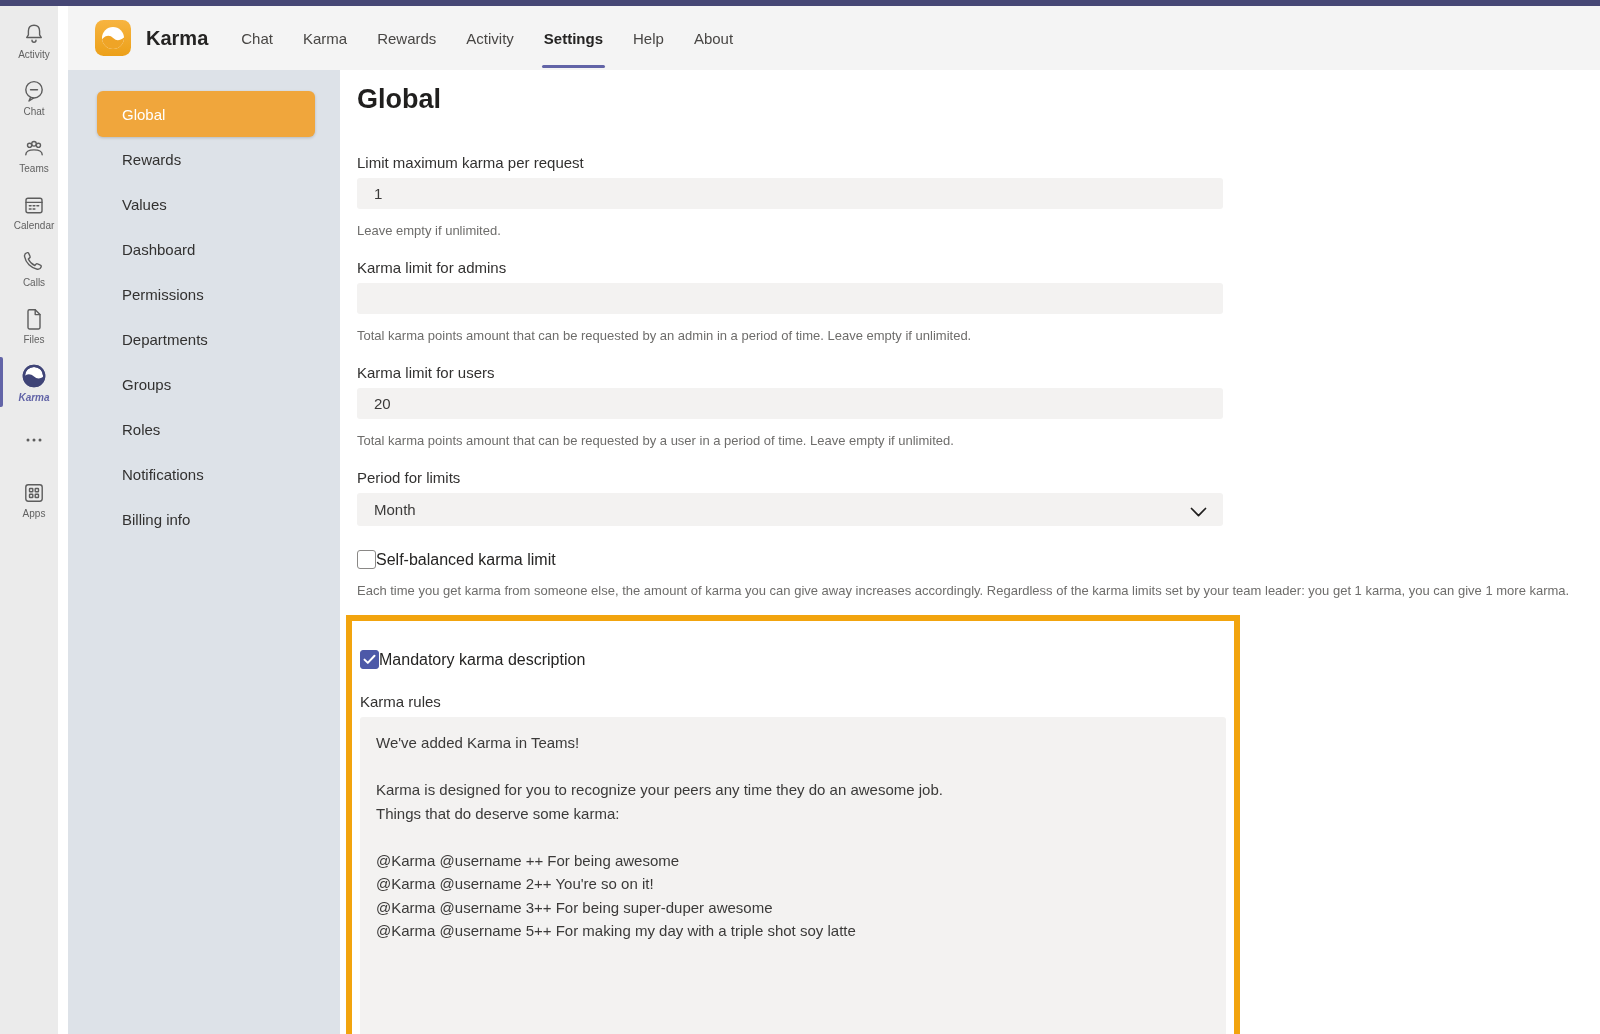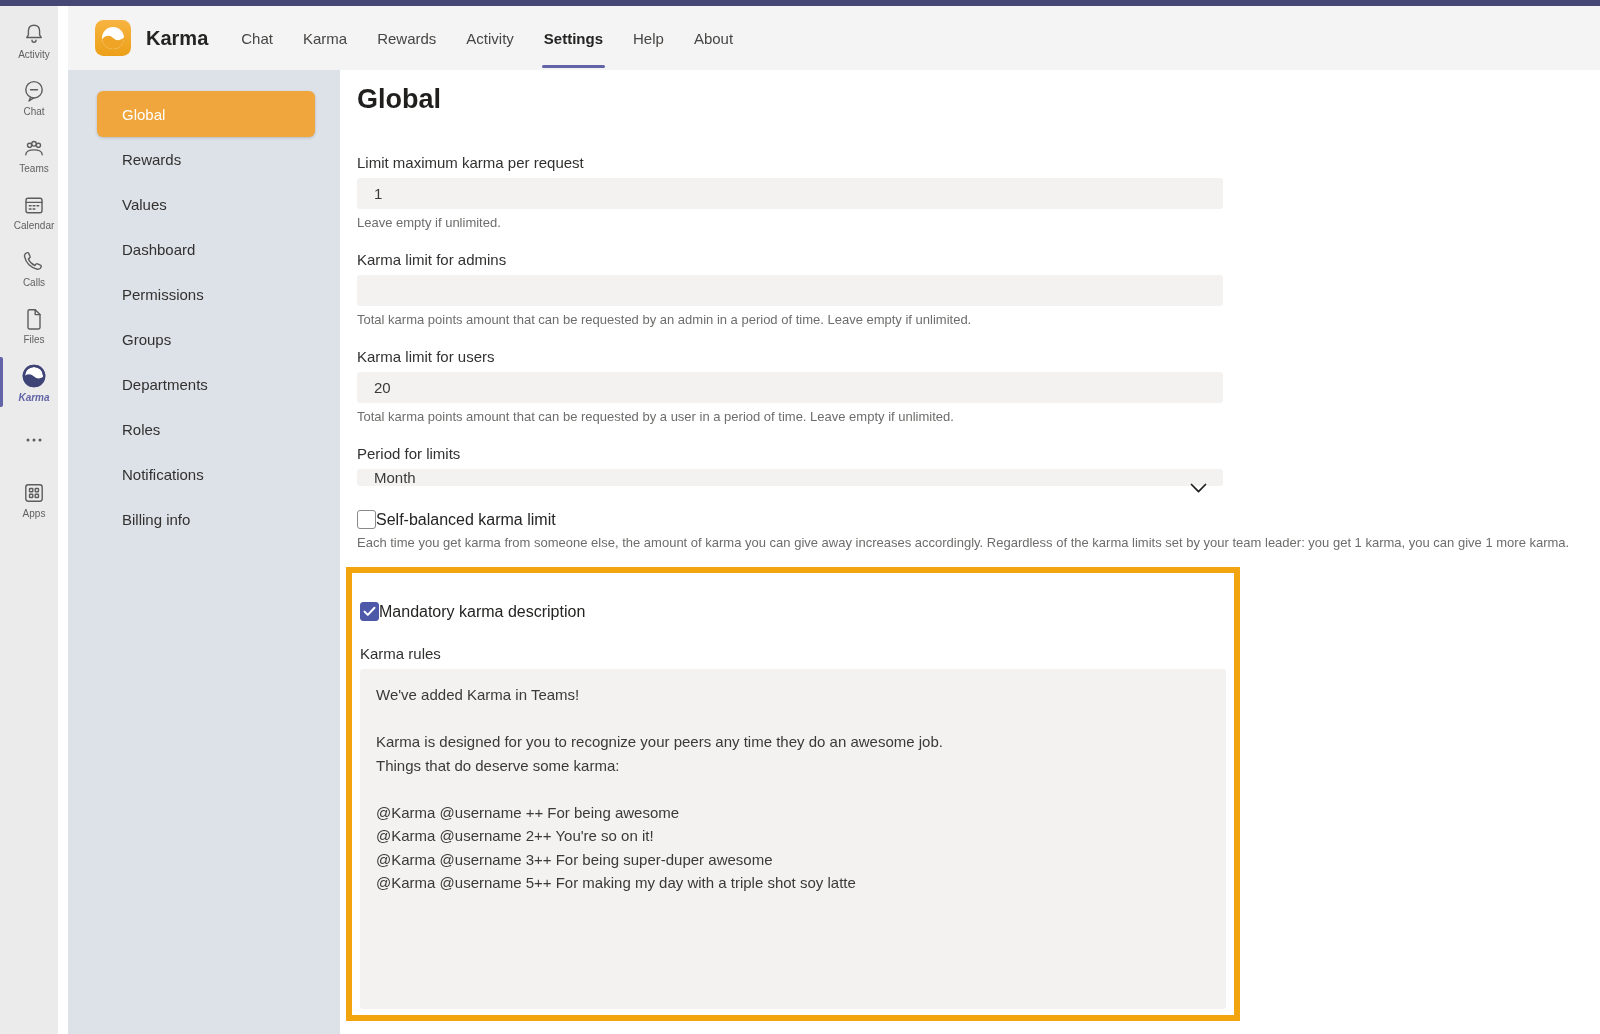--- a/index.html
+++ b/index.html
@@ -50,23 +50,23 @@
   .main{position:absolute;left:340px;top:70px;width:1260px;height:964px;background:#ffffff;
         box-sizing:border-box;padding:14px 0 0 17px;}
   .content{width:866px;}
   .page-title{font-size:27px;font-weight:bold;color:#201f1e;margin:0;line-height:30px;}
 
   .field{margin-top:21px;}
   .field.first{margin-top:40px;}
   .field-label{font-size:15px;color:#323130;margin-bottom:7px;}
   .text-input{height:31px;background:#f3f2f1;border-radius:3px;width:100%;box-sizing:border-box;
               display:flex;align-items:center;padding:0 17px;font-size:15px;color:#3b3a39;cursor:text;}
-  .select{position:relative;height:17px;cursor:pointer;}
+  .select{position:relative;height:33px;cursor:pointer;}
   .select .chev{position:absolute;right:16px;top:11px;}
-  .hint{font-size:13px;color:#6e6d6b;margin-top:6px;}
+  .hint{font-size:13px;color:#6e6d6b;margin-top:14px;}
   .wide-hint{white-space:nowrap;width:1190px;}
 
   .cb-row{display:flex;align-items:center;font-size:16px;color:#252423;cursor:pointer;}
   .cb{width:19px;height:19px;border:1px solid #8a8886;border-radius:3px;background:#ffffff;
       box-sizing:border-box;flex:0 0 auto;}
   .cb.checked{background:#4d59a8;border-color:#4d59a8;display:flex;align-items:center;justify-content:center;}
   .self-balanced{margin-top:24px;}
 
   .highlight-box{margin-top:17px;margin-left:-11px;width:894px;box-sizing:border-box;
                  border:6px solid #f2a40e;padding:6px 8px 6px 8px;background:#ffffff;}
@@ -215,22 +215,22 @@
     <div class="tab">About</div>
   </div>
 </div>
 
 <div class="sidebar">
   <div class="side-active">Global</div>
   <div class="side-item">Rewards</div>
   <div class="side-item">Values</div>
   <div class="side-item">Dashboard</div>
   <div class="side-item">Permissions</div>
+  <div class="side-item">Departments</div>
   <div class="side-item">Groups</div>
-  <div class="side-item">Departments</div>
   <div class="side-item">Roles</div>
   <div class="side-item">Notifications</div>
   <div class="side-item">Billing info</div>
 </div>
 
 <div class="main">
   <div class="content">
     <h1 class="page-title">Global</h1>
 
     <div class="field first">

